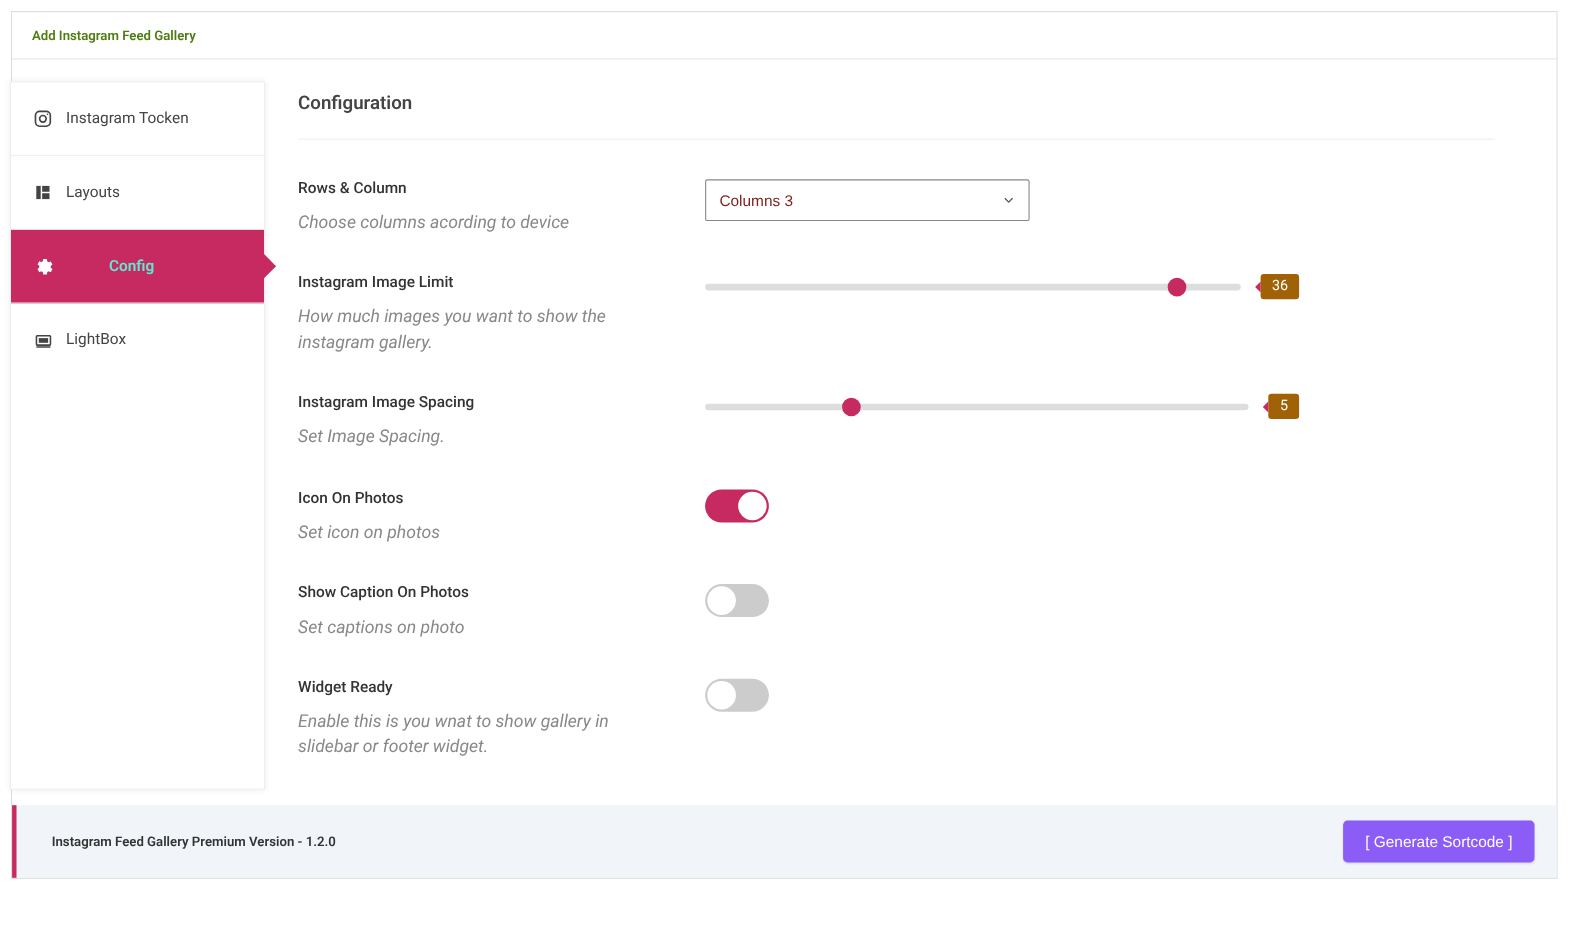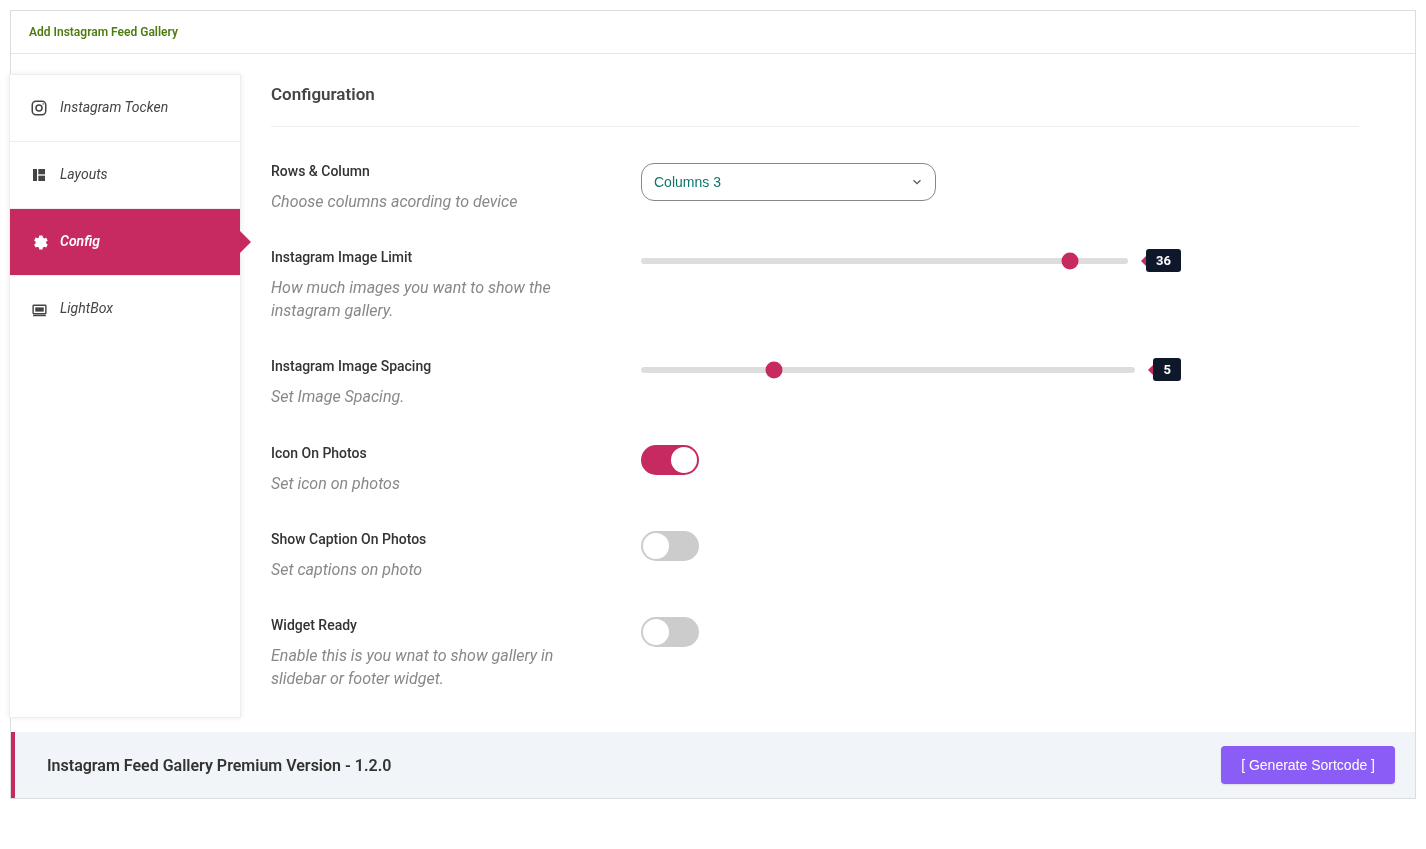--- a/index.html
+++ b/index.html
@@ -30,40 +30,41 @@
   }
   .sidebar {
     width: 232px;
     margin-left: -2px;
     background: #fff;
     border: 1px solid #eee;
     box-shadow: 0 0 6px rgba(0,0,0,0.08);
   }
   .sidebar-item {
     display: flex;
+    align-items: center;
     padding: 24px 20px;
     border-bottom: 1px solid #eee;
     cursor: pointer;
     font-size: 14px;
     color: #444;
     position: relative;
-    font-style: italic;
   }
   .sidebar-item:last-child { border-bottom: none; }
   .sidebar-item .icon {
     width: 18px; height: 18px;
     margin-right: 12px;
     display: inline-flex;
     align-items: center; justify-content: center;
     color: #444;
   }
   .sidebar-item.active {
     background: #c62a60;
-    color: #ffffff;
+    color: #5eead4;
     font-weight: 600;
+    gap: 39px;
   }
   .sidebar-item.active .icon { color: #fff; }
   .sidebar-item.active::after {
     content: "";
     position: absolute;
     right: -11px;
     top: 50%;
     transform: translateY(-50%);
     width: 0; height: 0;
     border-top: 11px solid transparent;
@@ -108,26 +109,26 @@
     max-width: 540px;
   }
   .select-wrap {
     position: relative;
     width: 295px;
   }
   .select-wrap select {
     width: 100%;
     padding: 10px 12px;
     border: 1px solid #888;
-    border-radius: 13px;
+    border-radius: 2px;
     background: #fff;
     font-size: 14px;
     appearance: none; -webkit-appearance: none;
     cursor: pointer;
-    color: #0f766e;
+    color: #7f1d1d;
   }
   .select-wrap .chev {
     position: absolute;
     right: 12px; top: 50%;
     transform: translateY(-50%);
     pointer-events: none;
     color: #555;
   }
   .slider-row {
     display: flex;
@@ -145,29 +146,28 @@
     position: absolute;
     top: 50%;
     transform: translate(-50%, -50%);
     width: 17px; height: 17px;
     border-radius: 50%;
     background: #c62a60;
     cursor: grab;
   }
   .slider-badge {
     margin-left: 18px;
-    background: #0f172a;
+    background: #a16207;
     color: #fff;
     padding: 4px 10px;
     border-radius: 3px;
     font-size: 13px;
     position: relative;
     min-width: 28px;
     text-align: right;
-    font-weight: bold;
   }
   .slider-badge::before {
     content: "";
     position: absolute;
     left: -5px; top: 50%;
     transform: translateY(-50%);
     width: 0; height: 0;
     border-top: 5px solid transparent;
     border-bottom: 5px solid transparent;
     border-right: 5px solid #c62a60;
@@ -193,21 +193,21 @@
     position: absolute;
     left: 0; right: 0; bottom: 0;
     background: #f1f4f8;
     border-left: 4px solid #c62a60;
     display: flex;
     align-items: center;
     justify-content: space-between;
     padding: 14px 20px 14px 32px;
   }
   .footer-text {
-    font-size: 16px;
+    font-size: 12px;
     font-weight: 600;
     color: #333;
   }
   .generate-btn {
     background: #8b5cf6;
     color: #fff;
     border: none;
     border-radius: 4px;
     padding: 11px 20px;
     font-size: 14px;

